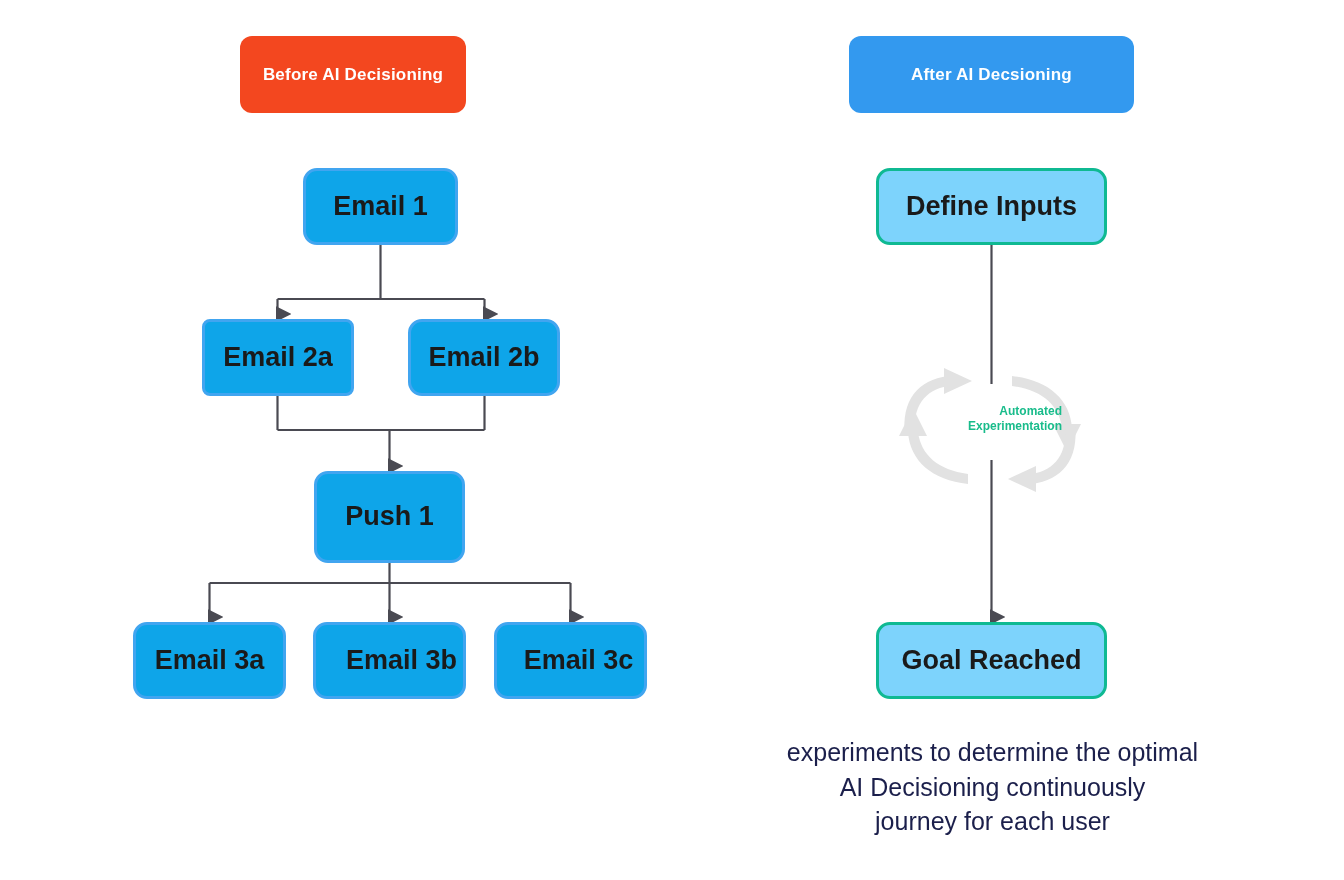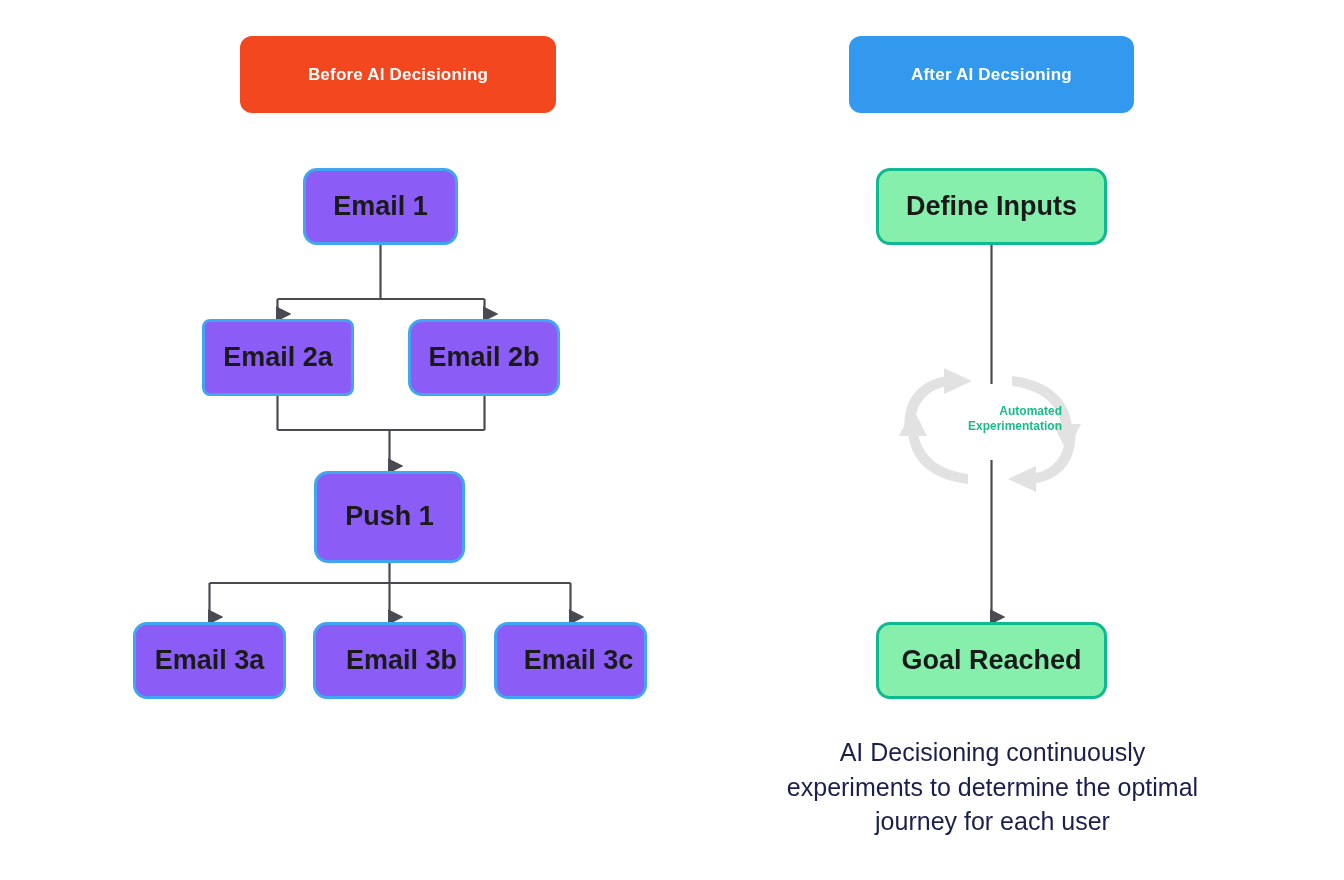--- a/index.html
+++ b/index.html
@@ -30,21 +30,21 @@
     justify-content: center;
     border-radius: 12px;
     color: #ffffff;
     font-weight: bold;
     font-size: 17px;
     letter-spacing: 0.2px;
   }
   .badge-before {
     left: 240px;
     top: 36px;
-    width: 316px;
+    width: 226px;
     height: 77px;
     background: #f3471f;
   }
   .badge-after {
     left: 849px;
     top: 36px;
     width: 285px;
     height: 77px;
     background: #3399ef;
   }
@@ -56,26 +56,26 @@
     align-items: center;
     justify-content: center;
     box-sizing: border-box;
     border-radius: 14px;
     font-weight: bold;
     color: #1a1a1a;
     text-align: center;
     line-height: 1.1;
   }
   .node-blue {
-    background: #8b5cf6;
+    background: #0ea5e9;
     border: 3px solid #41a5f0;
     font-size: 27px;
   }
   .node-green {
-    background: #86efac;
+    background: #7dd3fc;
     border: 3px solid #0fb992;
     font-size: 27px;
   }
 
   
   .n-email1   { left: 303px; top: 168px; width: 155px; height: 77px; }
   .n-email2a  { left: 202px; top: 319px; width: 152px; height: 77px; border-radius: 8px; }
   .n-email2b  { left: 408px; top: 319px; width: 152px; height: 77px; }
   .n-push1    { left: 314px; top: 471px; width: 151px; height: 92px; }
   .n-email3a  { left: 133px; top: 622px; width: 153px; height: 77px; }
@@ -213,18 +213,18 @@
   <div class="node node-green n-define">Define Inputs</div>
 
   <div class="loop-label">
     <div>Automated</div>
     <div>Experimentation</div>
   </div>
 
   <div class="node node-green n-goal">Goal Reached</div>
 
   <div class="caption caption-right">
+    <div>experiments to determine the optimal</div>
     <div>AI Decisioning continuously</div>
-    <div>experiments to determine the optimal</div>
     <div>journey for each user</div>
   </div>
 
 </div>
 
 </body></html>

